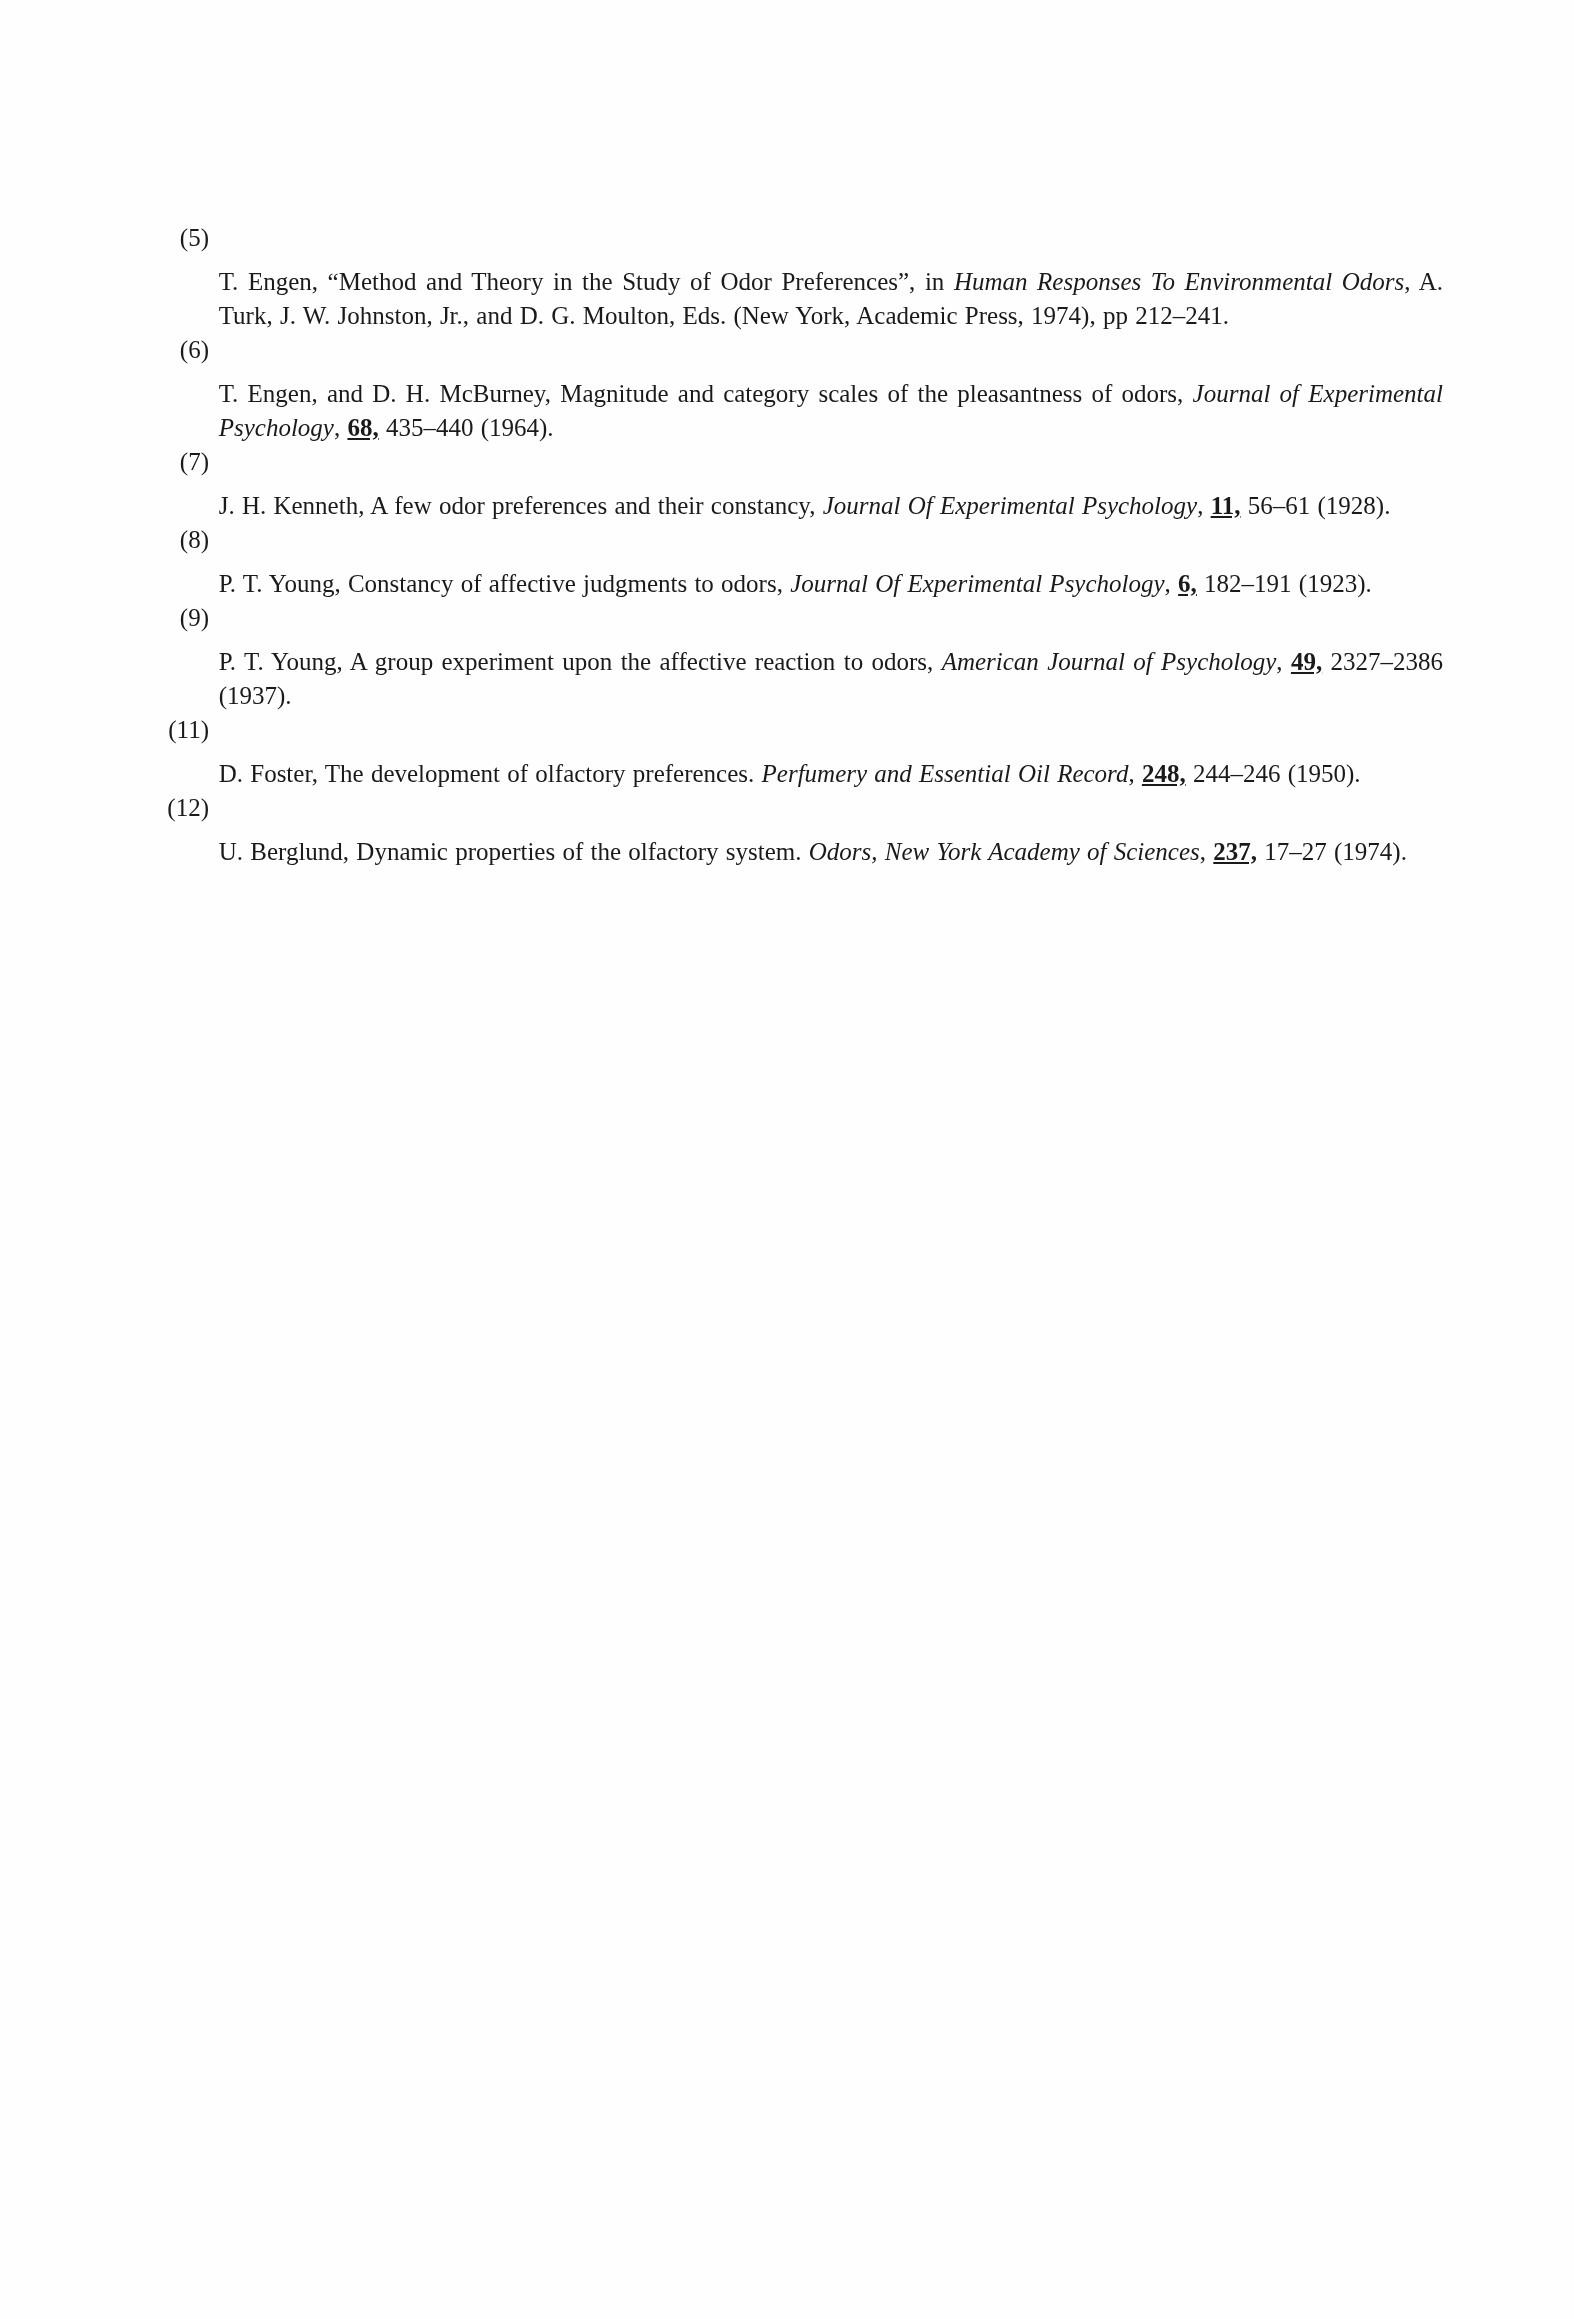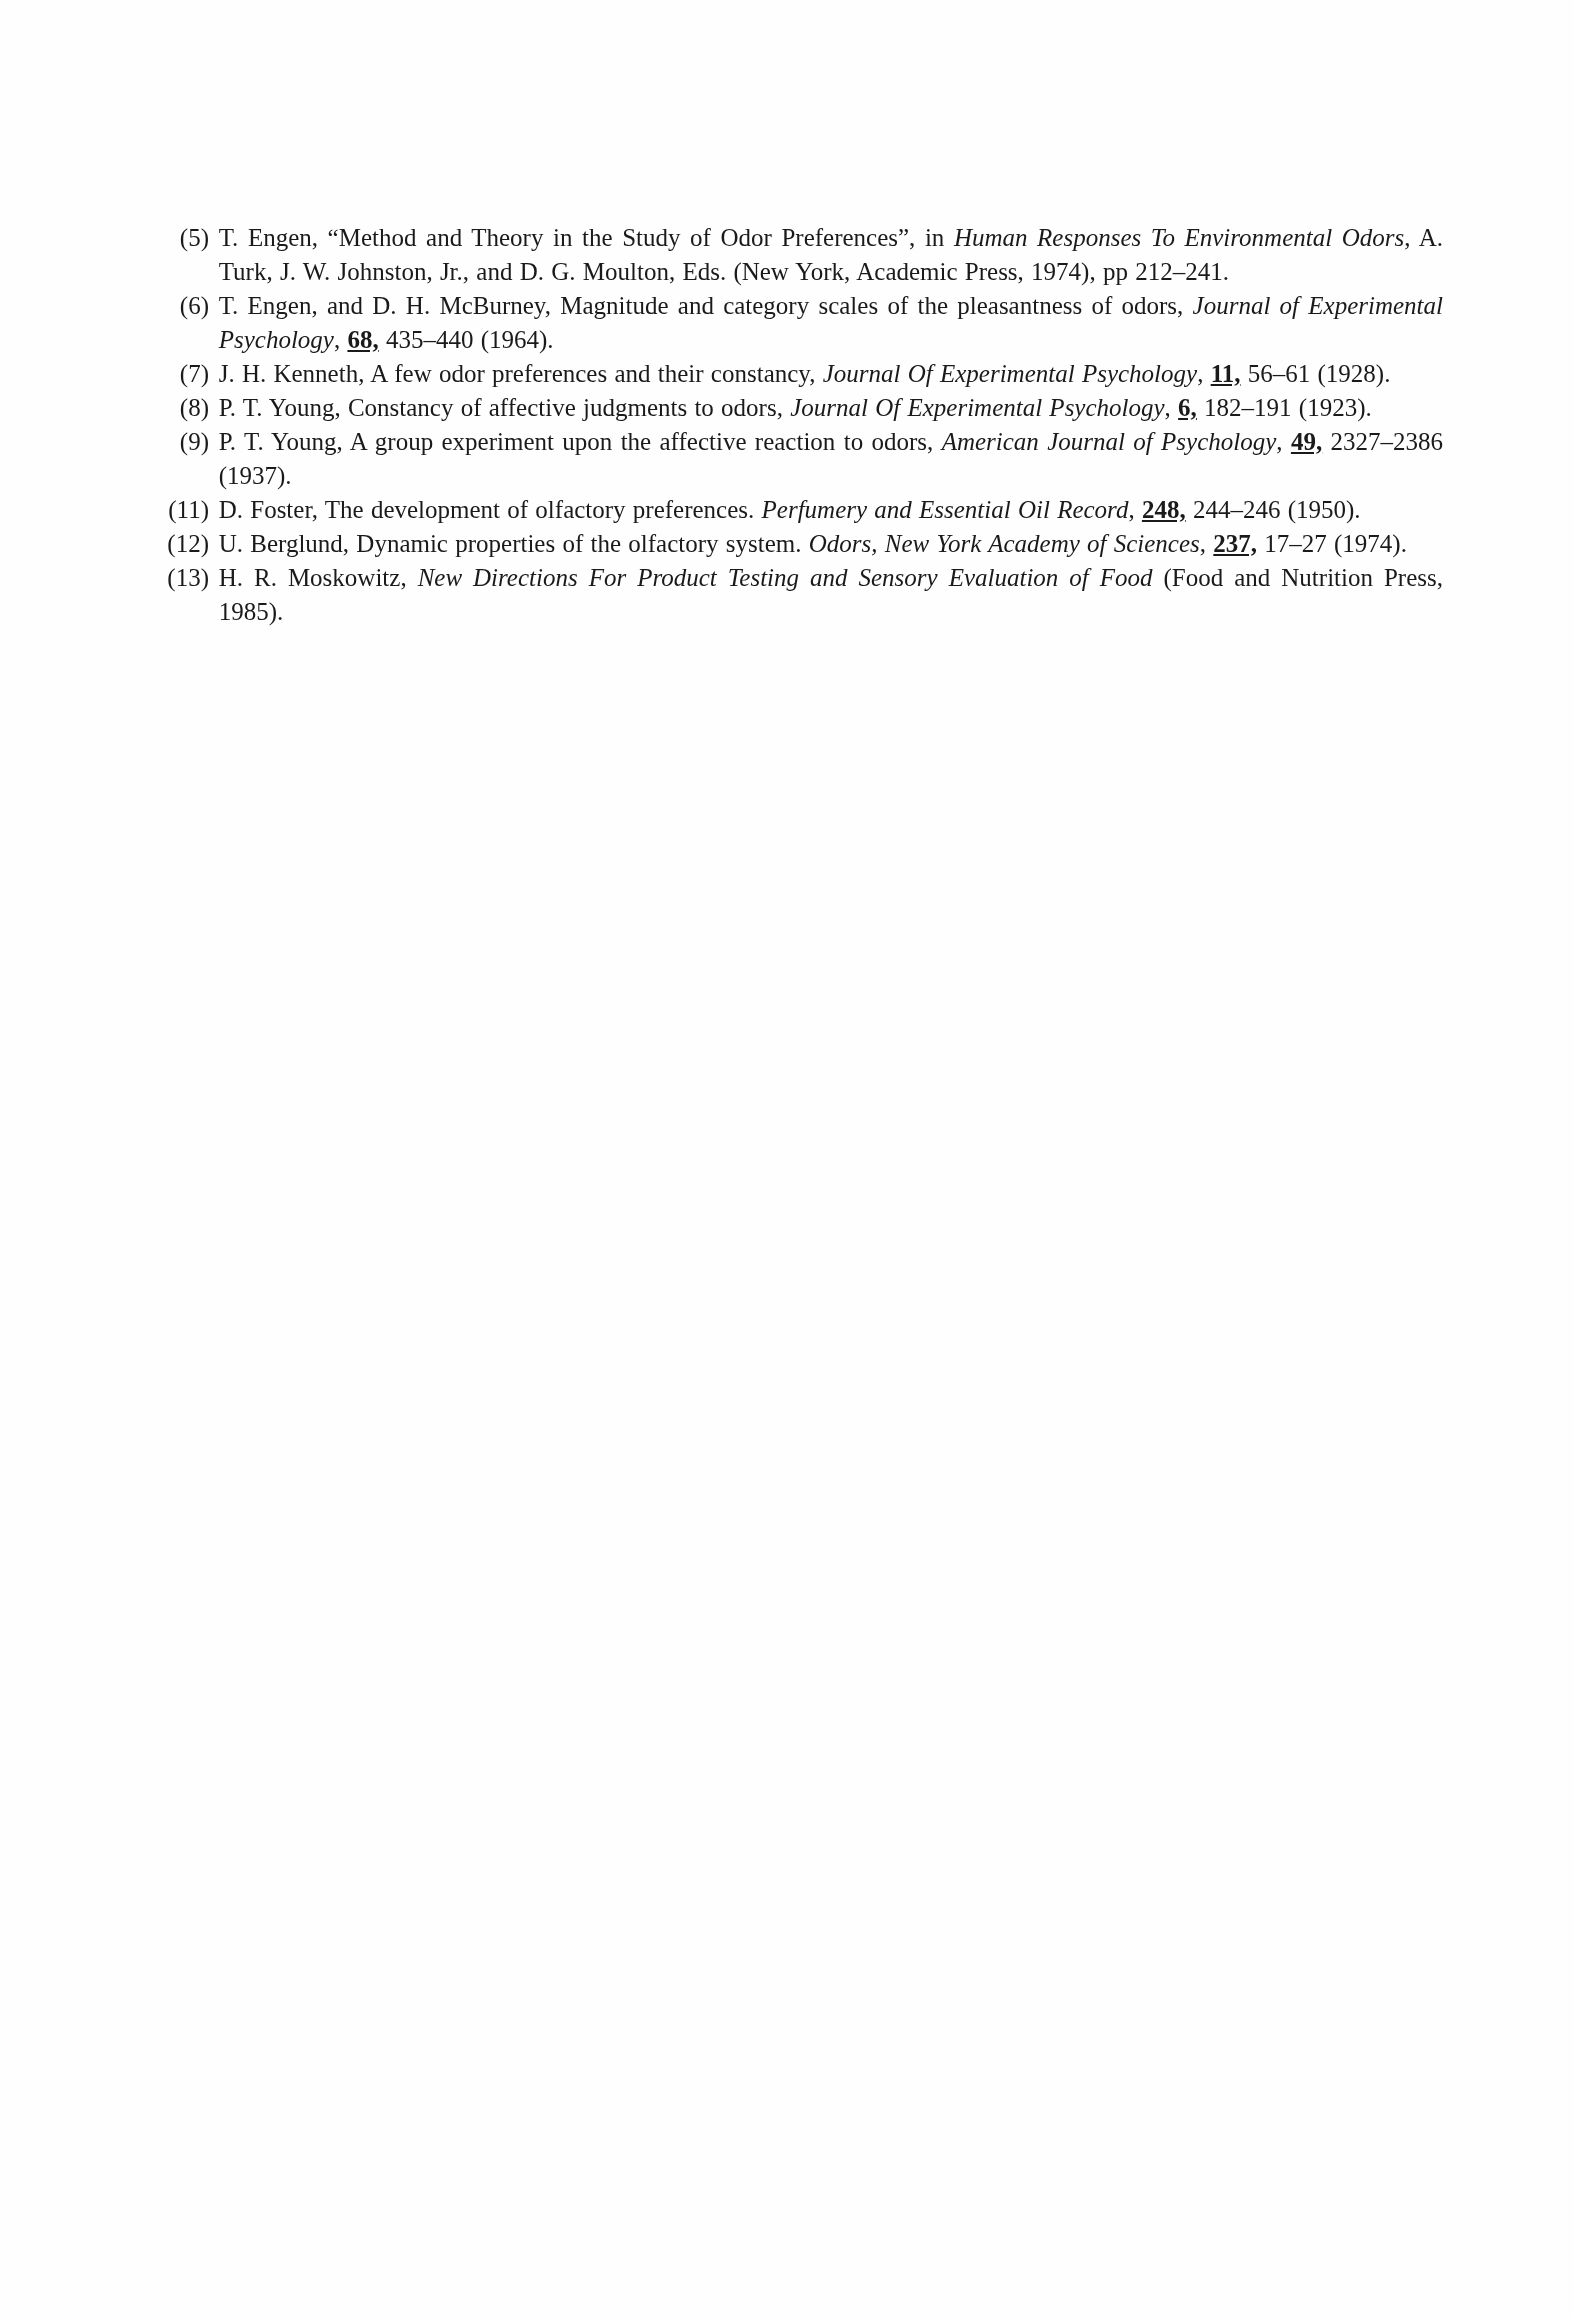--- a/index.html
+++ b/index.html
@@ -47,20 +47,21 @@
   .ref-num {
     flex: 0 0 45px;
     text-align: right;
     white-space: nowrap;
   }
   .ref-text {
     flex: 1;
     margin-left: 9.7px;
     text-align: justify;
     hyphens: manual;
+    margin-top: 44px;
   }
   .roman { font-style: normal; }
   .italic { font-style: italic; }
   .bold { font-weight: bold; text-decoration: underline; }
 </style>
 </head>
 <body>
 
 <div class="page">
 
@@ -87,20 +88,16 @@
       <span class="ref-text"><span class="roman">P. T. Young, A group experiment upon the affective reaction to odors, </span><span class="italic">American Journal of Psychology</span><span class="roman">, </span><span class="bold">49,</span><span class="roman"> 2327–2386 (1937).</span></span>
     </div>
     <div class="ref">
       <span class="ref-num">(11)</span>
       <span class="ref-text"><span class="roman">D. Foster, The development of olfactory preferences. </span><span class="italic">Perfumery and Essential Oil Record</span><span class="roman">, </span><span class="bold">248,</span><span class="roman"> 244–246 (1950).</span></span>
     </div>
     <div class="ref">
       <span class="ref-num">(12)</span>
       <span class="ref-text"><span class="roman">U. Berglund, Dynamic properties of the olfactory system. </span><span class="italic">Odors, New York Academy of Sciences</span><span class="roman">, </span><span class="bold">237,</span><span class="roman"> 17–27 (1974).</span></span>
     </div>
-    <div class="ref">
-      <span class="ref-num">(13)</span>
-      <span class="ref-text"><span class="roman">H. R. Moskowitz, </span><span class="italic">New Directions For Product Testing and Sensory Evaluation of Food</span><span class="roman"> (Food and Nutrition Press, 1985).</span></span>
-    </div>
   </div>
 
 </div>
 
 
 </body></html>

